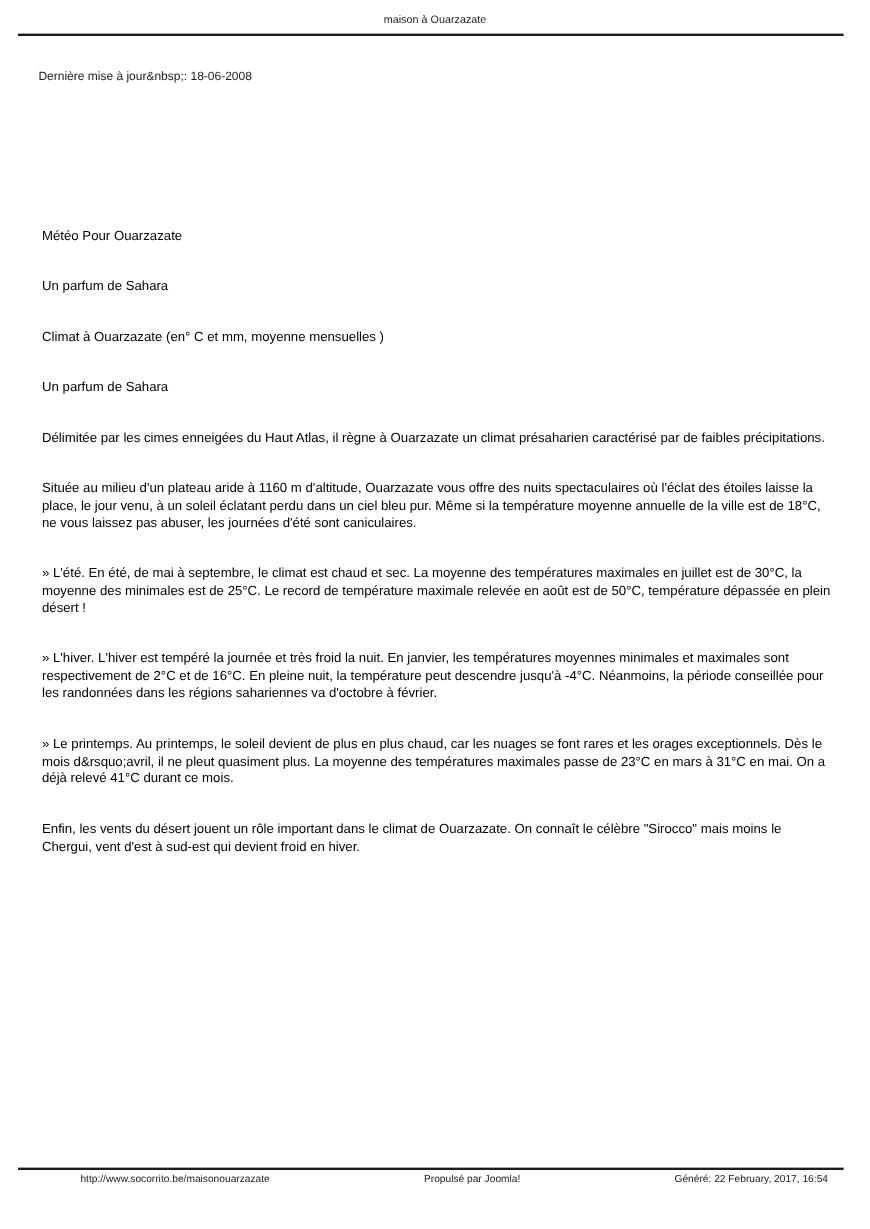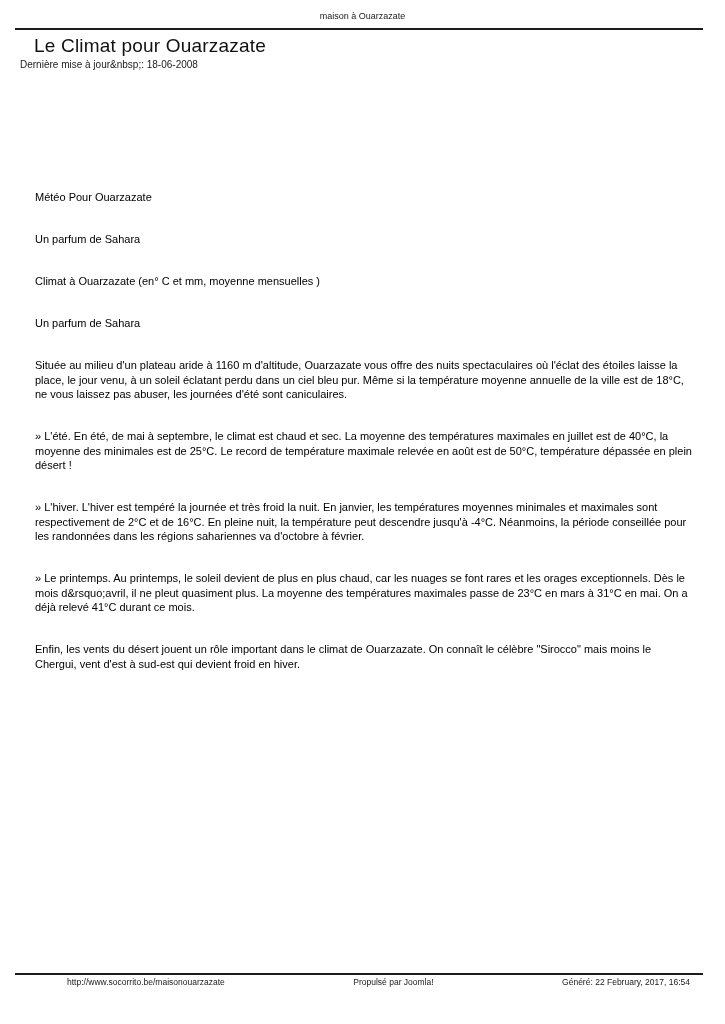--- a/index.html
+++ b/index.html
@@ -36,21 +36,21 @@
     left: 34px;
     top: 35px;
     font-size: 19px;
     font-weight: 400;
     color: #111111;
     letter-spacing: 0.2px;
     white-space: nowrap;
   }
   .doc-subtitle {
     position: absolute;
-    left: 20px;
+    left: 32px;
     top: 59px;
     font-size: 10px;
     color: #1a1a1a;
     white-space: nowrap;
   }
   .content {
     position: absolute;
     left: 35px;
     top: 155px;
     width: 658px;
@@ -79,31 +79,31 @@
 </style>
 </head>
 <body>
 
 <div class="page">
 
   <div class="site-header">maison à Ouarzazate</div>
 
   <div class="rule rule-top"></div>
 
-  <h1 class="doc-title">Le Climat pour Ouarzazate</h1>
 
   <div class="doc-subtitle">Dernière mise à jour&amp;nbsp;: 18-06-2008</div>
 
   <div class="content">
     <p>Météo Pour Ouarzazate</p>
     <p>Un parfum de Sahara</p>
     <p>Climat à Ouarzazate (en° C et mm, moyenne mensuelles )</p>
     <p>Un parfum de Sahara</p>
+    <p>Délimitée par les cimes enneigées du Haut Atlas, il règne à Ouarzazate un climat présaharien caractérisé par de faibles précipitations.</p>
     <p>Située au milieu d'un plateau aride à 1160 m d'altitude, Ouarzazate vous offre des nuits spectaculaires où l'éclat des étoiles laisse la place, le jour venu, à un soleil éclatant perdu dans un ciel bleu pur. Même si la température moyenne annuelle de la ville est de 18°C, ne vous laissez pas abuser, les journées d'été sont caniculaires.</p>
-    <p>» L'été. En été, de mai à septembre, le climat est chaud et sec. La moyenne des températures maximales en juillet est de 40°C, la moyenne des minimales est de 25°C. Le record de température maximale relevée en août est de 50°C, température dépassée en plein désert !</p>
+    <p>» L'été. En été, de mai à septembre, le climat est chaud et sec. La moyenne des températures maximales en juillet est de 30°C, la moyenne des minimales est de 25°C. Le record de température maximale relevée en août est de 50°C, température dépassée en plein désert !</p>
     <p>» L'hiver. L'hiver est tempéré la journée et très froid la nuit. En janvier, les températures moyennes minimales et maximales sont respectivement de 2°C et de 16°C. En pleine nuit, la température peut descendre jusqu'à -4°C. Néanmoins, la période conseillée pour les randonnées dans les régions sahariennes va d'octobre à février.</p>
     <p>» Le printemps. Au printemps, le soleil devient de plus en plus chaud, car les nuages se font rares et les orages exceptionnels. Dès le mois d&amp;rsquo;avril, il ne pleut quasiment plus. La moyenne des températures maximales passe de 23°C en mars à 31°C en mai. On a déjà relevé 41°C durant ce mois.</p>
     <p>Enfin, les vents du désert jouent un rôle important dans le climat de Ouarzazate. On connaît le célèbre "Sirocco" mais moins le Chergui, vent d'est à sud-est qui devient froid en hiver.</p>
   </div>
 
   <div class="rule rule-bottom"></div>
 
   <div class="footer-row">
     <span class="seg footer-left">http://www.socorrito.be/maisonouarzazate</span>
     <span class="seg footer-center">Propulsé par Joomla!</span>

